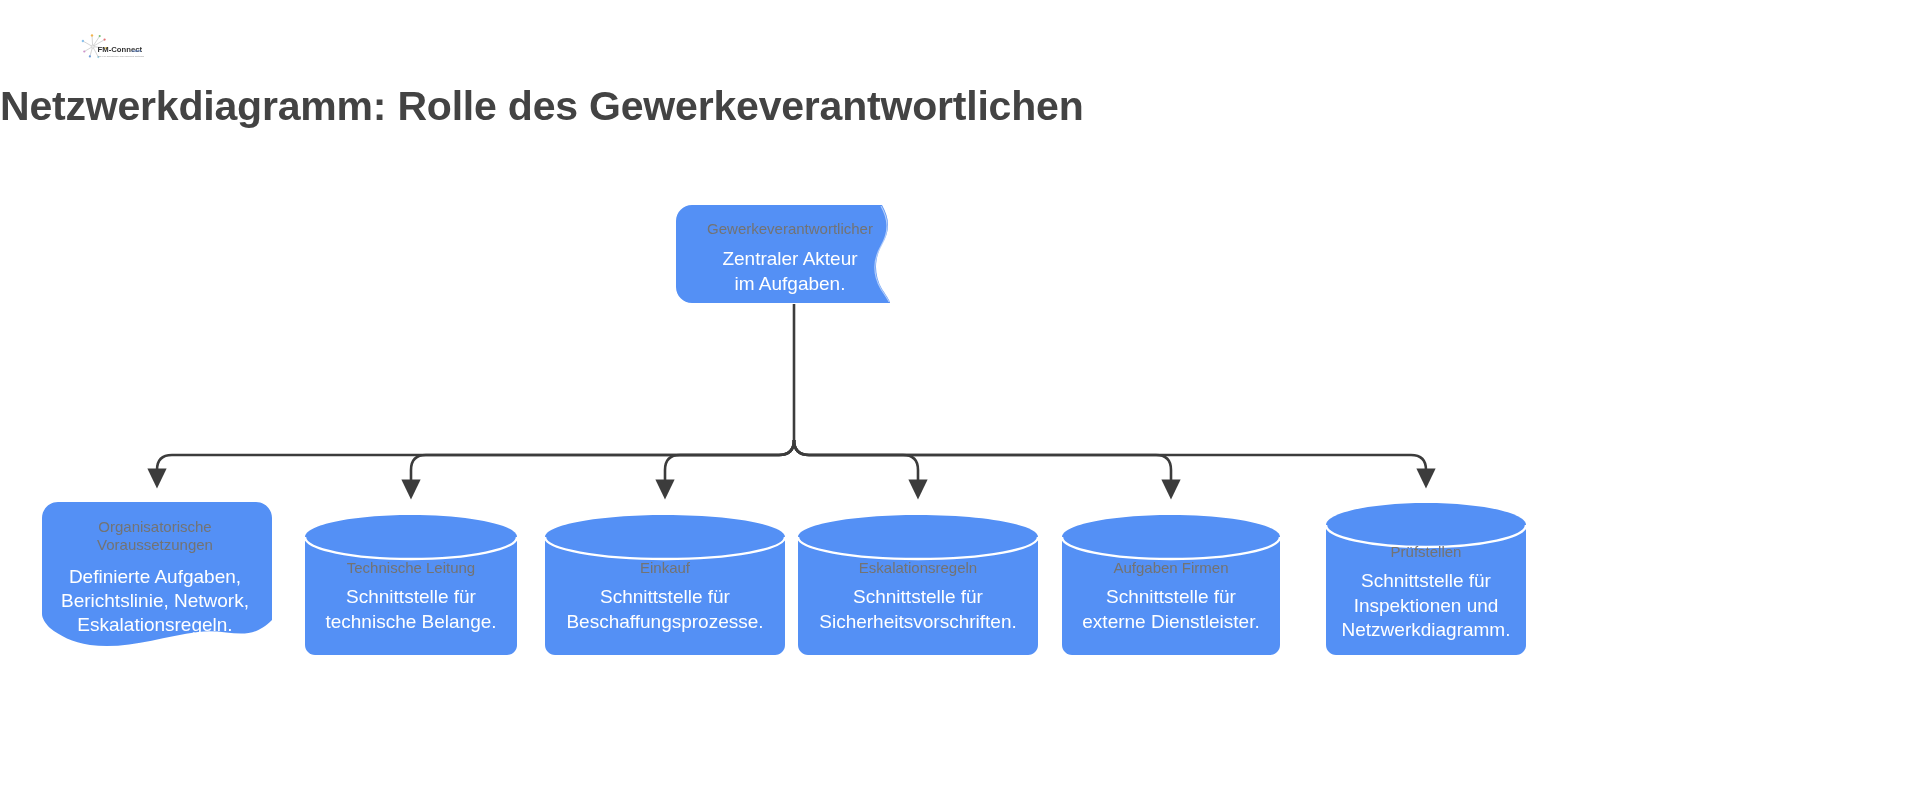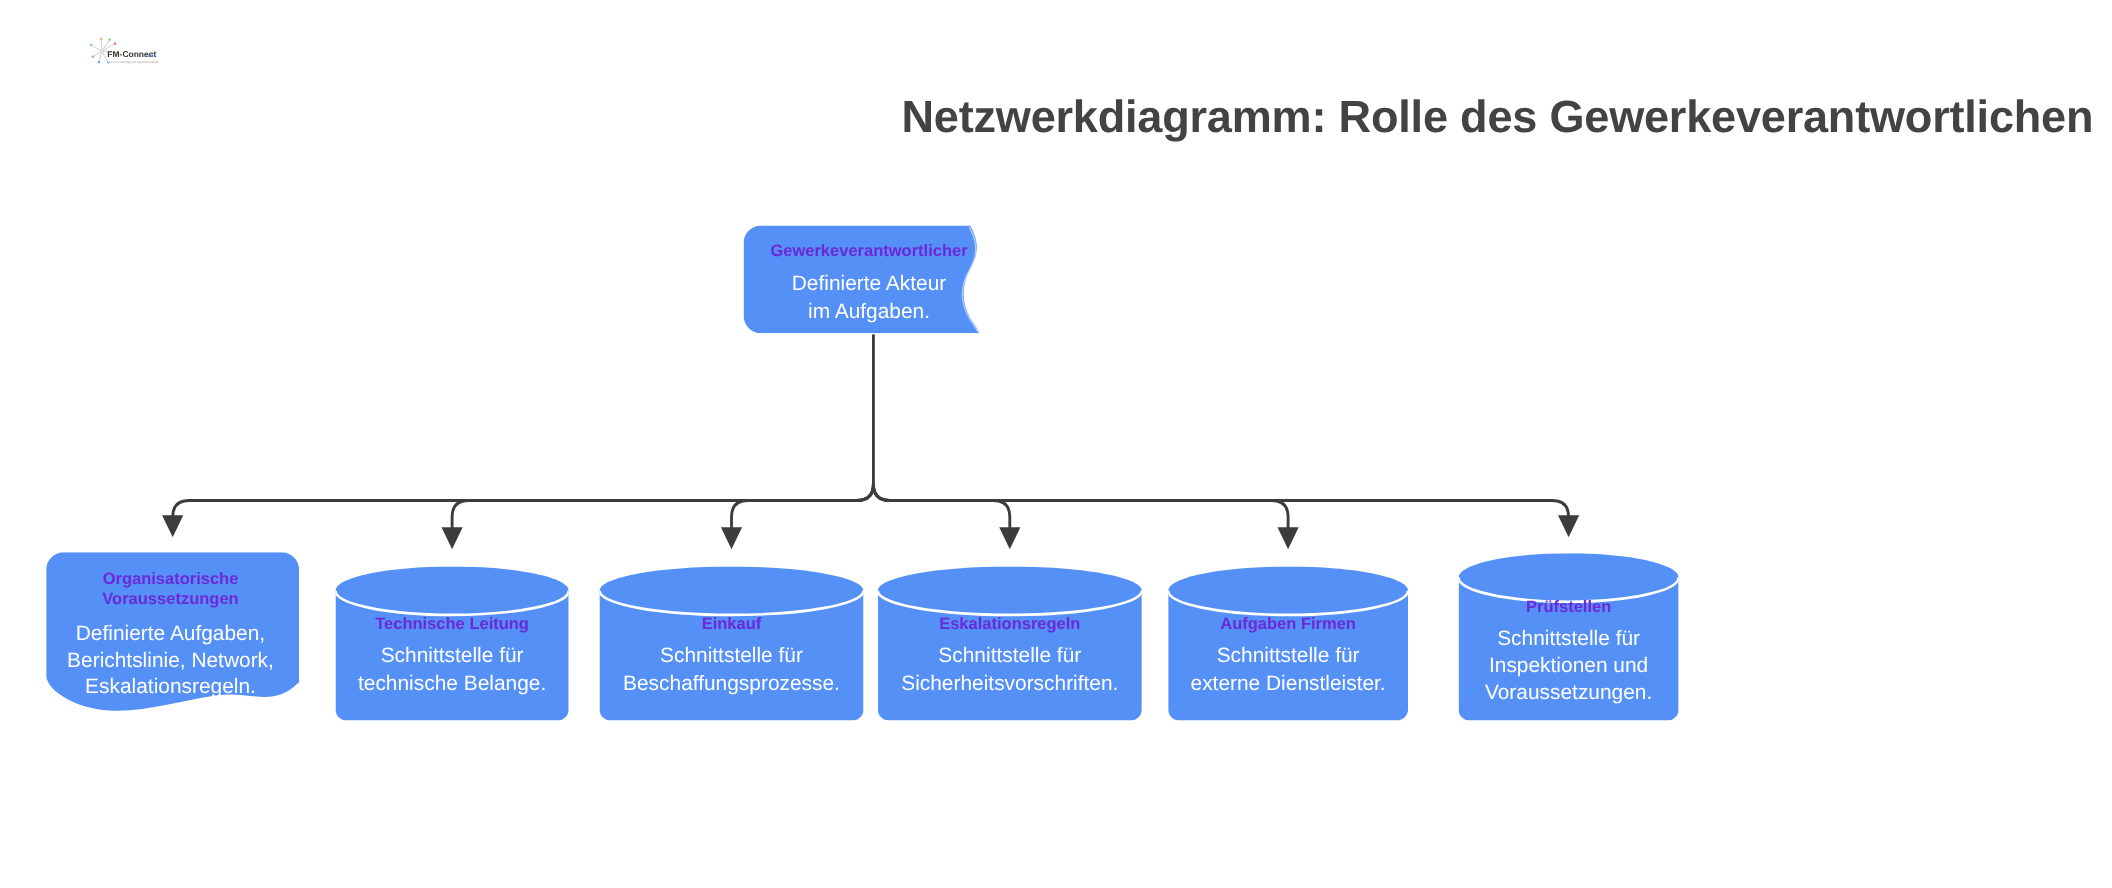--- a/index.html
+++ b/index.html
@@ -21,21 +21,21 @@
     position: absolute;
     left: 78px; top: 30px;
     width: 70px; height: 36px;
   }
 
   
   #title {
     position: absolute;
     left: 0; top: 82px;
     width: 1903px;
-    text-align: right;
+    text-align: left;
     font-size: 41px;
     font-weight: bold;
     color: #434343;
     letter-spacing: -0.2px;
     line-height: 1.2;
     white-space: nowrap;
   }
 
   
   #wires {
@@ -55,23 +55,23 @@
     position: relative;
     z-index: 2;
     width: 100%;
     display: flex;
     flex-direction: column;
     align-items: center;
     justify-content: center;
   }
   .node-title {
     font-size: 17px;
-    font-weight: bold;
+    font-weight: normal;
     line-height: 1.22;
-    color: #6d28d9;
+    color: #737373;
   }
   .node-desc {
     font-size: 20px;
     font-weight: normal;
     line-height: 1.28;
     color: #ffffff;
     margin-top: 12px;
   }
   .node-shape {
     position: absolute;
@@ -180,21 +180,21 @@
 
   <div class="node" id="node-central">
     <svg class="node-shape" viewBox="0 0 236 98" preserveAspectRatio="none">
       <path d="M16,0 H206 C214,14 214,26 206,40 C198,54 198,70 206,84 C212,93 214,96 214,98
                H16 C7.2,98 0,90.8 0,82 V16 C0,7.2 7.2,0 16,0 Z" fill="#5490f5"></path>
       <path d="M205,1 C213,15 213,27 205,41 C197,55 197,70 205,84 C211,93 213,96 213,97" fill="none" stroke="#ffffff" stroke-width="1.2" opacity="0.55"></path>
     </svg>
     <div class="node-inner">
       <div class="node-title">Gewerkeverantwortlicher</div>
       <div class="node-desc">
-        <div>Definierte Akteur</div>
+        <div>Zentraler Akteur</div>
         <div>im Aufgaben.</div>
       </div>
     </div>
   </div>
 
   <div class="node" id="node-org">
     <svg class="node-shape" viewBox="0 0 230 146" preserveAspectRatio="none">
       <path d="M16,0 H214 C222.8,0 230,7.2 230,16 V118
                C206,142 188,126 156,130 C118,135 84,148 48,143
                C30,140 18,134 8,126 C3,121 0,116 0,112 V16 C0,7.2 7.2,0 16,0 Z" fill="#5490f5"></path>
@@ -276,18 +276,18 @@
     <svg class="node-shape" viewBox="0 0 200 152" preserveAspectRatio="none">
       <path d="M0,22 C0,9.8 44.8,0 100,0 C155.2,0 200,9.8 200,22
                V142 C200,147.5 195.5,152 190,152 H10 C4.5,152 0,147.5 0,142 Z" fill="#5490f5"></path>
       <path d="M0,22 C0,34.2 44.8,44 100,44 C155.2,44 200,34.2 200,22" fill="none" stroke="#ffffff" stroke-width="2.4"></path>
     </svg>
     <div class="node-inner">
       <div class="node-title">Prüfstellen</div>
       <div class="node-desc">
         <div>Schnittstelle für</div>
         <div>Inspektionen und</div>
-        <div>Voraussetzungen.</div>
+        <div>Netzwerkdiagramm.</div>
       </div>
     </div>
   </div>
 
 </div>
 
 </body></html>

